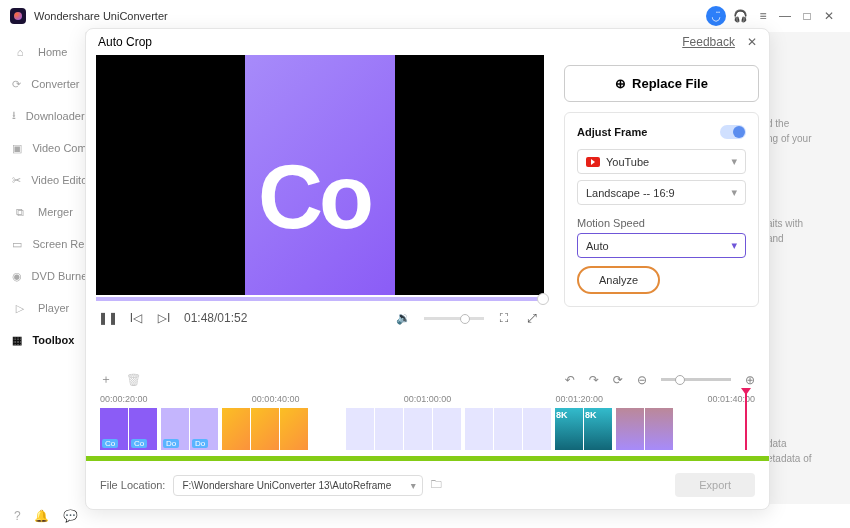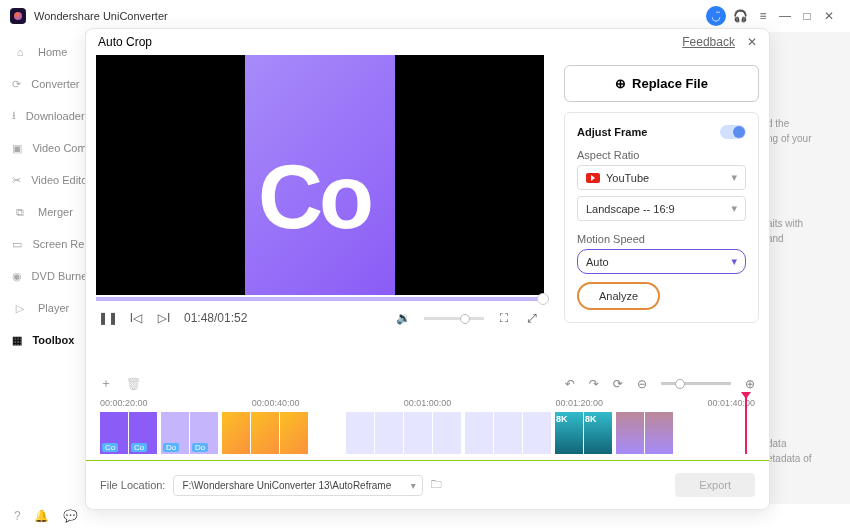--- a/index.html
+++ b/index.html
@@ -38,21 +38,21 @@
 .settings { width: 215px; padding: 10px; display: flex; flex-direction: column; gap: 10px; }
 .replace-btn { border: 1px solid #ccc; border-radius: 6px; padding: 10px; text-align: center; font-size: 13px; font-weight: 700; cursor: pointer; display: flex; align-items: center; justify-content: center; gap: 6px; }
 .panel { border: 1px solid #e5e5e5; border-radius: 6px; padding: 12px; font-size: 11px; color: #333; }
 .panel .row { display: flex; align-items: center; margin-bottom: 10px; }
 .panel .row.hdr { font-weight: 600; color: #111; }
 .toggle { width: 26px; height: 14px; background: #d0e0ff; border-radius: 8px; position: relative; margin-left: auto; }
 .toggle::after { content: ""; position: absolute; right: 1px; top: 1px; width: 12px; height: 12px; border-radius: 50%; background: #5b8def; }
 .label { color: #666; margin-bottom: 4px; }
 .select { border: 1px solid #ddd; border-radius: 4px; padding: 5px 8px; display: flex; align-items: center; gap: 6px; cursor: pointer; font-size: 11px; }
 .select .chev { margin-left: auto; color: #999; }
-.select.motion { border-color: #6f56d8; border-radius: 10px; }
+.select.motion { border-color: #6f56d8; }
 .yt-icon { width: 14px; height: 10px; background: #e62117; border-radius: 2px; position: relative; }
 .yt-icon::after { content: ""; position: absolute; left: 5px; top: 2px; border-left: 4px solid #fff; border-top: 3px solid transparent; border-bottom: 3px solid transparent; }
 .analyze-btn { margin-top: 8px; border: 2px solid #e38b3a; border-radius: 16px; padding: 6px 20px; font-size: 11px; color: #333; cursor: pointer; width: fit-content; background: #fff; }
 
 .clip-tools { display: flex; align-items: center; gap: 14px; padding: 4px 14px 0; font-size: 12px; color: #888; }
 .clip-tools .spacer { flex: 1; }
 .zoom-slider { width: 70px; height: 3px; background: #ccc; position: relative; }
 .zoom-slider::after { content: ""; position: absolute; left: 20%; top: -3px; width: 8px; height: 8px; border-radius: 50%; background: #fff; border: 1px solid #aaa; }
 
 .timeline { padding: 6px 14px; font-size: 9px; color: #888; }
@@ -62,21 +62,21 @@
 .thumb { width: 28px; height: 42px; background: #8b5cf6; font-size: 8px; color: #fff; overflow: hidden; position: relative; }
 .thumb .badge { position: absolute; background: #59b4ff; color: #fff; font-size: 8px; padding: 0 3px; border-radius: 2px; bottom: 2px; left: 2px; }
 .thumb.or { background: linear-gradient(135deg, #fbbf24, #fb923c); }
 .thumb.lt { background: #e5e5ff; }
 .thumb.gr { background: linear-gradient(#3bc, #167); }
 .thumb.pnk { background: linear-gradient(#b89, #a78bfa); }
 .kh { position: absolute; left: 1px; top: 2px; font-size: 9px; font-weight: 700; color: #fff; }
 .playhead { position: absolute; right: 8px; top: -20px; bottom: 0; width: 2px; background: #e91e63; }
 .playhead::before { content: ""; position: absolute; top: 0; left: -4px; border-left: 5px solid transparent; border-right: 5px solid transparent; border-top: 7px solid #e91e63; }
 
-.footer { display: flex; align-items: center; gap: 8px; padding: 12px 14px; font-size: 11px; color: #666; border-top: 1px solid #84cc16; margin-top: auto; }
+.footer { display: flex; align-items: center; gap: 8px; padding: 12px 14px; font-size: 11px; color: #666; border-top: 5px solid #84cc16; margin-top: auto; }
 .path-box { flex: 1; border: 1px solid #ddd; border-radius: 4px; padding: 4px 22px 4px 8px; position: relative; font-size: 10px; color: #444; }
 .path-box .chev { position: absolute; right: 6px; top: 4px; color: #999; }
 .export-btn { padding: 6px 24px; border-radius: 4px; background: #eee; color: #aaa; cursor: pointer; }
 
 .right-bg { position: absolute; right: 8px; top: 36px; width: 75px; font-size: 10px; color: #999; line-height: 1.5; z-index: -1; }
 .statusbar { position: absolute; bottom: 0; left: 0; right: 0; height: 24px; background: #fff; display: flex; align-items: center; padding: 0 14px; color: #aaa; font-size: 12px; gap: 14px; }
 </style>
 </head>
 <body>
 
@@ -185,21 +185,20 @@
     <div class="settings">
       <div class="replace-btn">
         <span>⊕</span>
         <span>Replace File</span>
       </div>
       <div class="panel">
         <div class="row hdr">
           <span>Adjust Frame</span>
           <span class="toggle"></span>
         </div>
-        <div class="label">Aspect Ratio</div>
         <div class="select" style="margin-bottom:6px">
           <span class="yt-icon"></span>
           <span>YouTube</span>
           <span class="chev">▾</span>
         </div>
         <div class="select" style="margin-bottom:12px">
           <span>Landscape -- 16:9</span>
           <span class="chev">▾</span>
         </div>
         <div class="label">Motion Speed</div>

